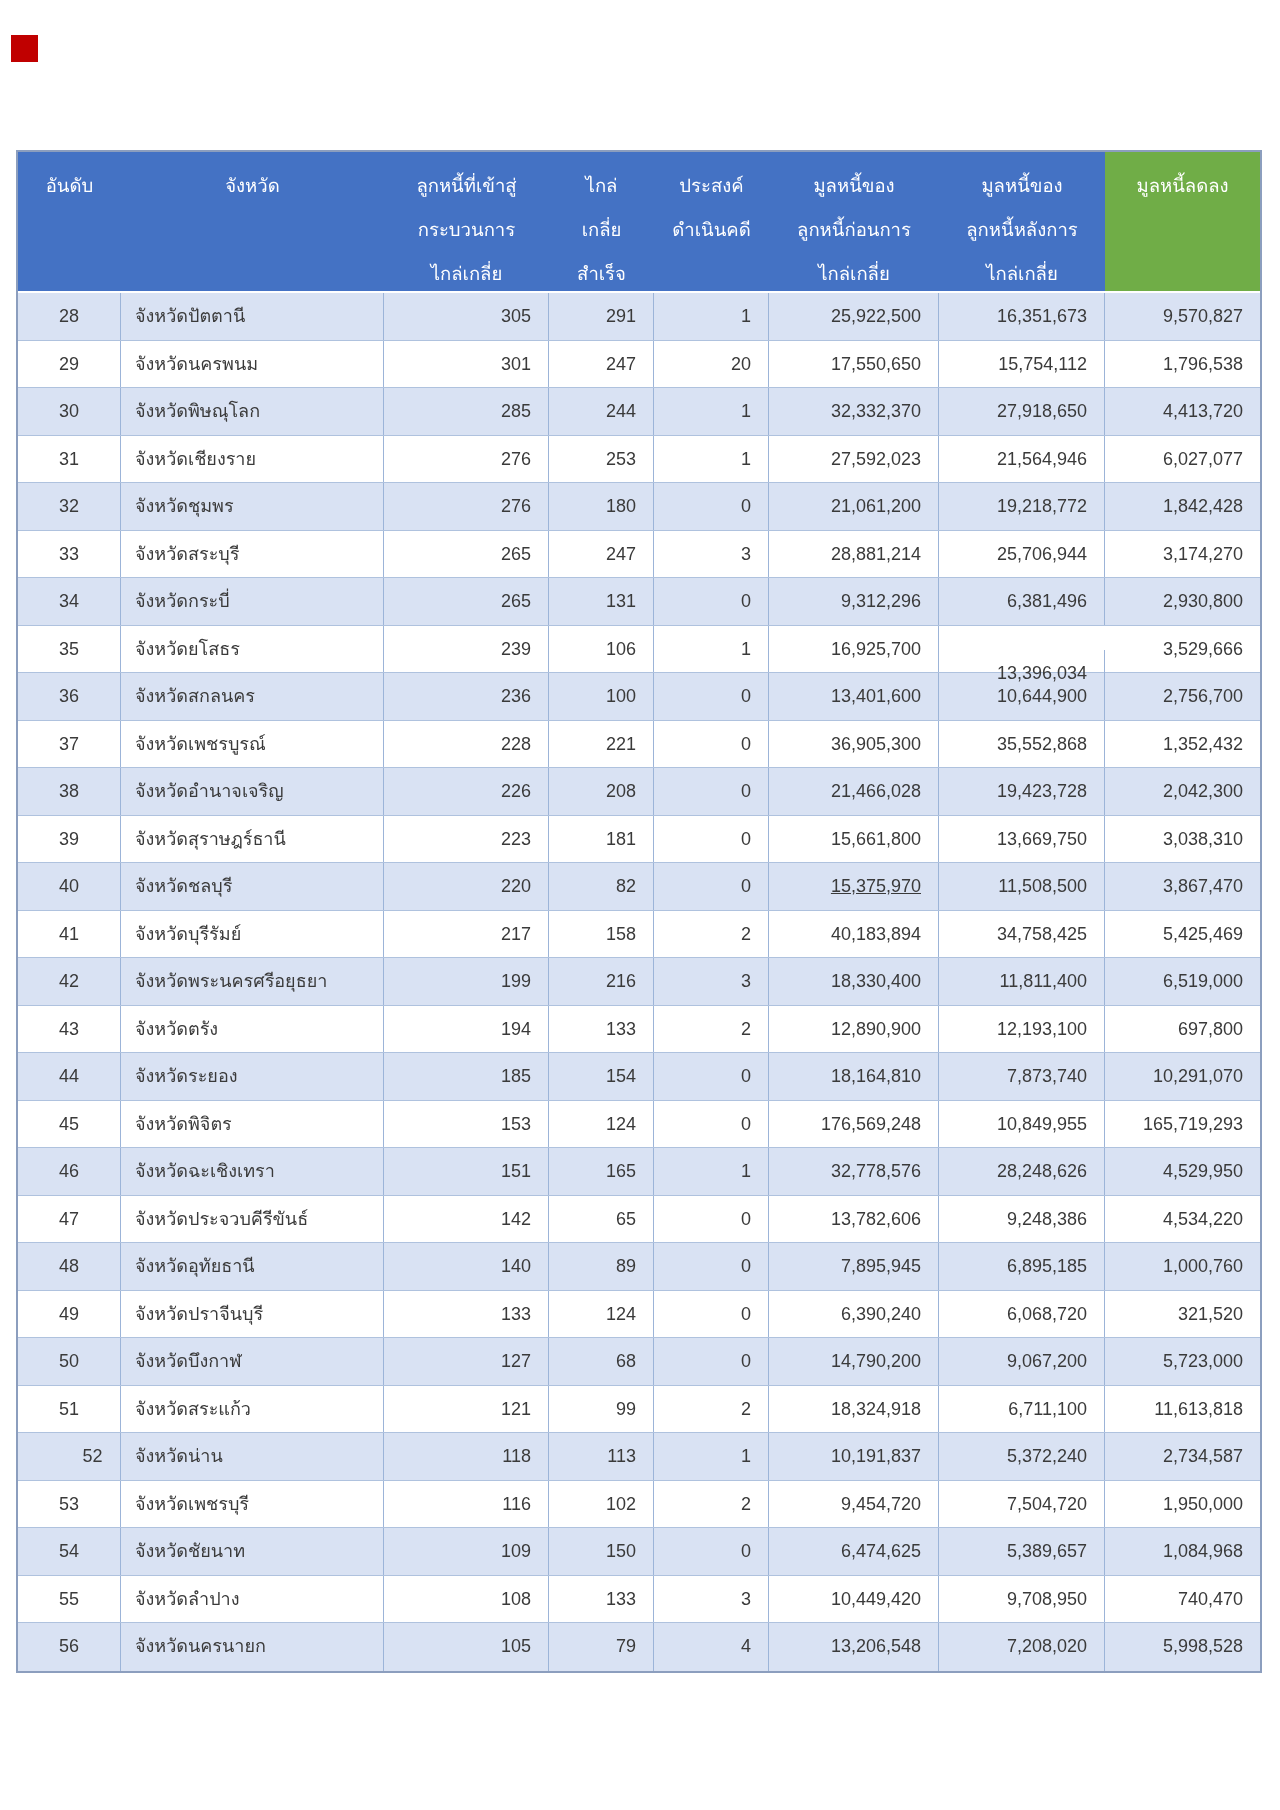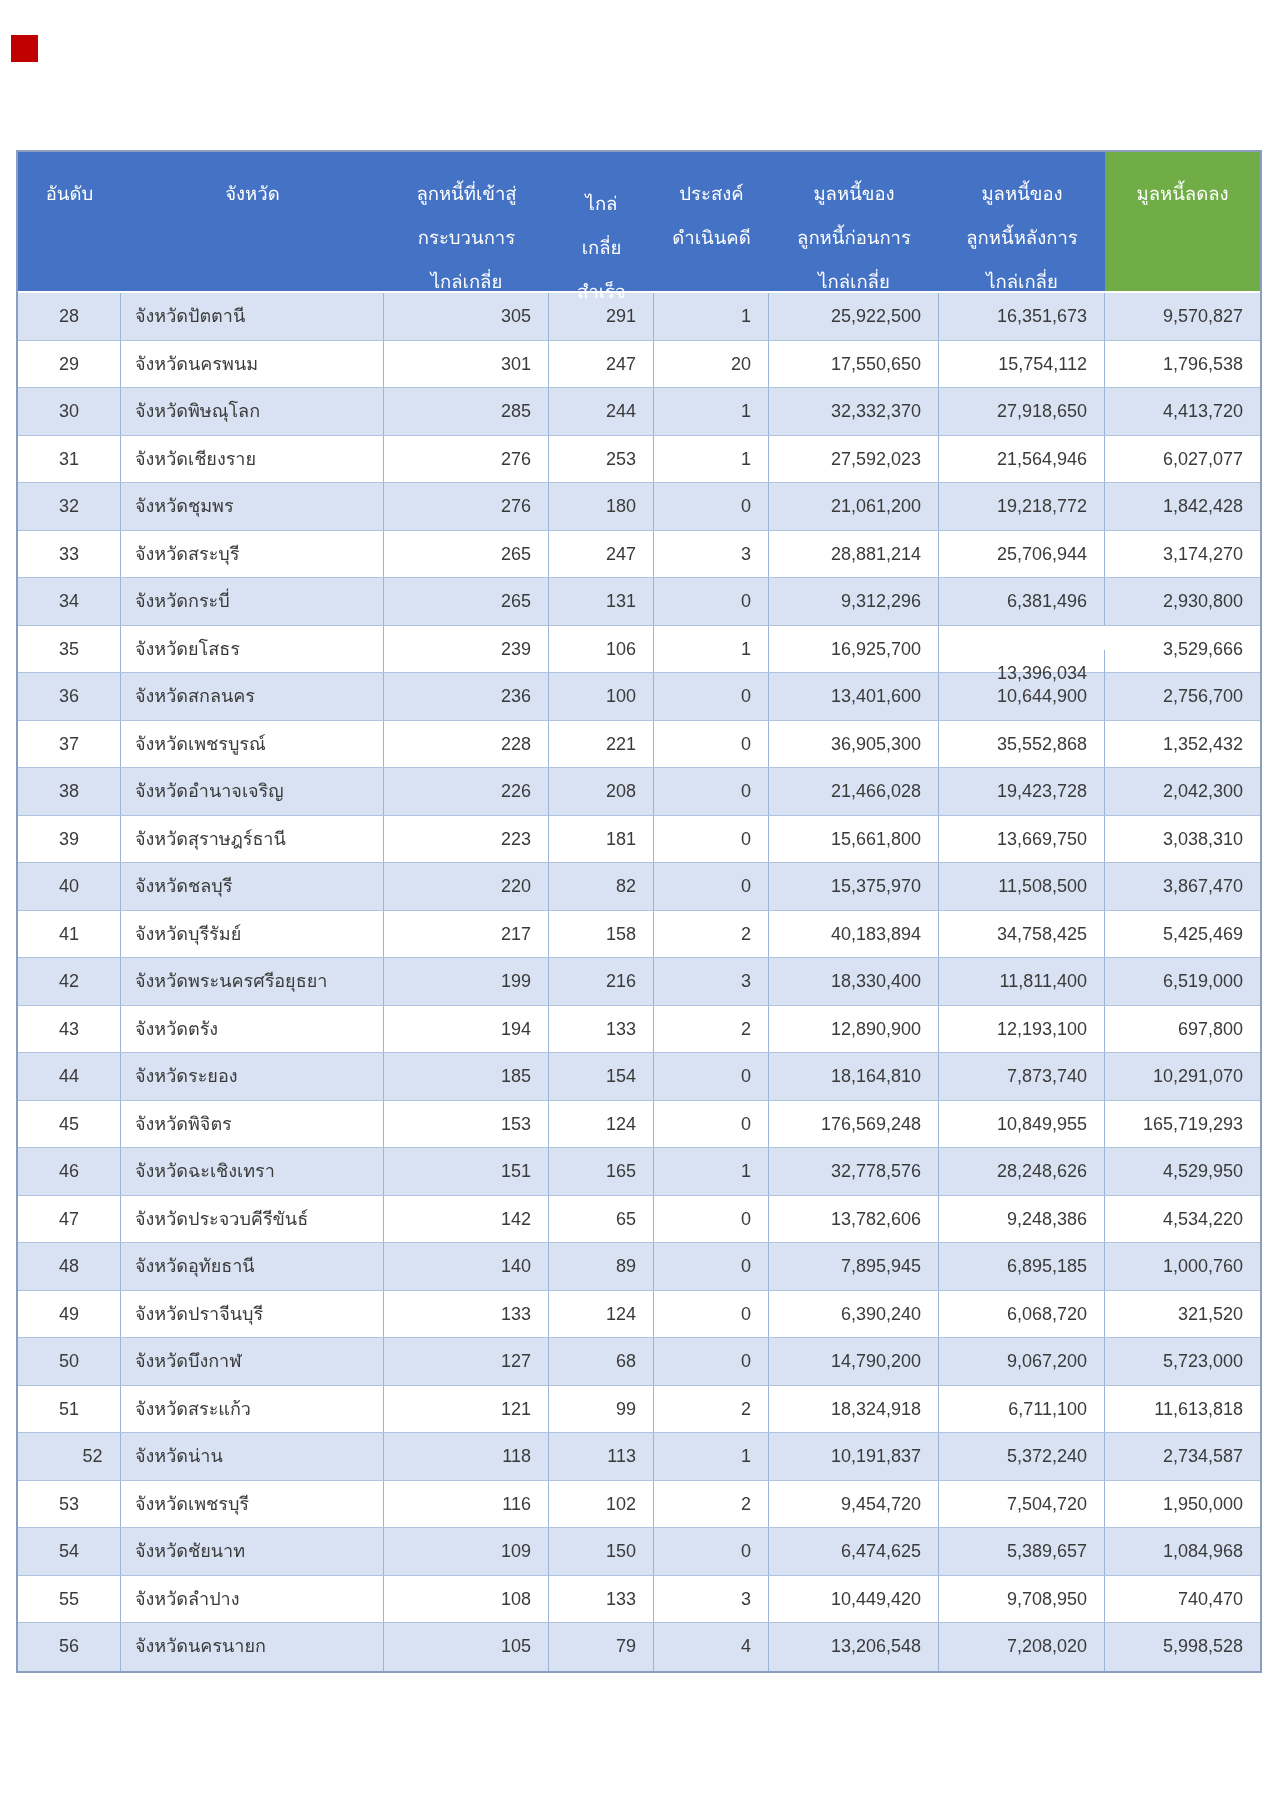--- a/index.html
+++ b/index.html
@@ -34,21 +34,21 @@
     display: flex;
     height: 141px;
     box-sizing: border-box;
     border-bottom: 2px solid #ffffff;
   }
   .header-cell {
     box-sizing: border-box;
     color: #ffffff;
     font-size: 18.5px;
     line-height: 44px;
-    padding-top: 20px;
+    padding-top: 12px;
     text-align: center;
     white-space: pre-line;
     flex: 0 0 auto;
     font-family: Liberation Serif, serif;
   }
   #table-body { display: block; }
   .t-row {
     display: flex;
     height: 47.5px;
     box-sizing: border-box;
@@ -78,21 +78,21 @@
 
 <div id="page">
   <div id="red-marker" style="background: rgb(192, 0, 0);"></div>
   <div id="debt-table">
     <div id="table-header" style="background: rgb(68, 114, 196);">
         <div class="header-cell" style="width: 103px;">อันดับ</div>
         <div class="header-cell" style="width: 263px;">จังหวัด</div>
         <div class="header-cell" style="width: 165px;">ลูกหนี้ที่เข้าสู่
 กระบวนการ
 ไกล่เกลี่ย</div>
-        <div class="header-cell" style="width: 105px; margin-top: 10px;">ไกล่
+        <div class="header-cell" style="width: 105px;">ไกล่
 เกลี่ย
 สำเร็จ</div>
         <div class="header-cell" style="width: 115px;">ประสงค์
 ดำเนินคดี</div>
         <div class="header-cell" style="width: 170px;">มูลหนี้ของ
 ลูกหนี้ก่อนการ
 ไกล่เกลี่ย</div>
         <div class="header-cell" style="width: 166px;">มูลหนี้ของ
 ลูกหนี้หลังการ
 ไกล่เกลี่ย</div>
@@ -218,21 +218,21 @@
           <div class="t-cell align-right" style="width: 170px;">15,661,800</div>
           <div class="t-cell align-right" style="width: 166px;">13,669,750</div>
           <div class="t-cell align-right" style="width: 155px;">3,038,310</div>
         </div>
         <div class="t-row shaded">
           <div class="t-cell align-center" style="width: 103px;">40</div>
           <div class="t-cell align-left" style="width: 263px;">จังหวัดชลบุรี</div>
           <div class="t-cell align-right" style="width: 165px;">220</div>
           <div class="t-cell align-right" style="width: 105px;">82</div>
           <div class="t-cell align-right" style="width: 115px;">0</div>
-          <div class="t-cell align-right" style="width: 170px;">15,375,970</div>
+          <div class="t-cell align-right" style="width: 170px; text-decoration: underline;">15,375,970</div>
           <div class="t-cell align-right" style="width: 166px;">11,508,500</div>
           <div class="t-cell align-right" style="width: 155px;">3,867,470</div>
         </div>
         <div class="t-row">
           <div class="t-cell align-center" style="width: 103px;">41</div>
           <div class="t-cell align-left" style="width: 263px;">จังหวัดบุรีรัมย์</div>
           <div class="t-cell align-right" style="width: 165px;">217</div>
           <div class="t-cell align-right" style="width: 105px;">158</div>
           <div class="t-cell align-right" style="width: 115px;">2</div>
           <div class="t-cell align-right" style="width: 170px;">40,183,894</div>

